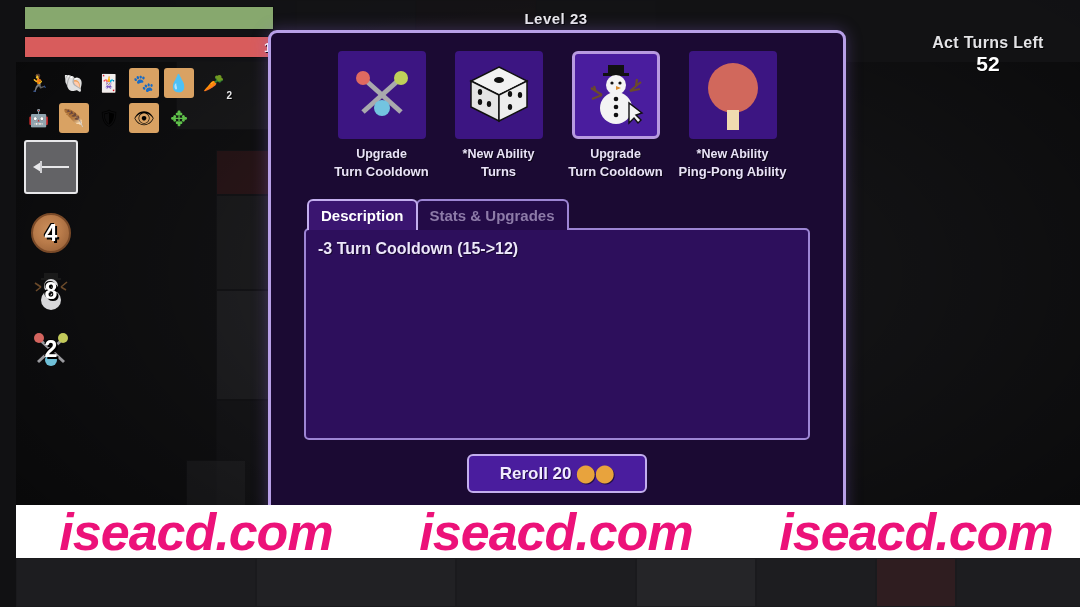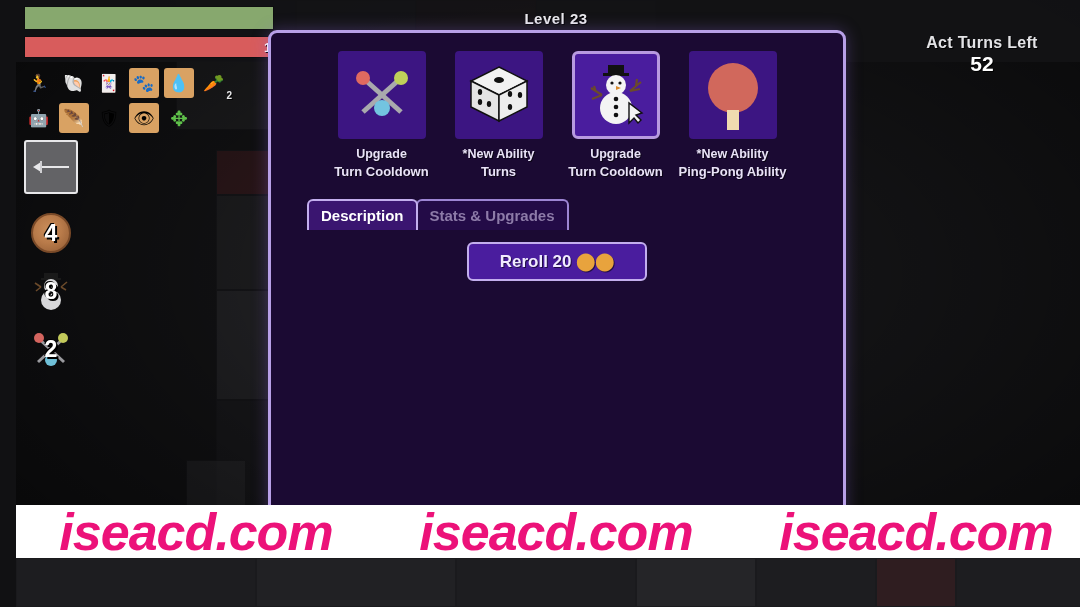--- a/index.html
+++ b/index.html
@@ -96,21 +96,21 @@
     right: 6px; top: 50%;
     transform: translateY(-50%);
     color: #fff;
     font-size: 13px;
     font-weight: bold;
     text-shadow: 1px 1px 0 #000;
   }
 
   .act-turns {
     position: absolute;
-    right: 24px; top: 34px;
+    right: 18px; top: 34px;
     text-align: center;
     width: 180px;
   }
   .act-turns-label {
     color: #e3e3e6;
     font-size: 16px;
     font-weight: bold;
     letter-spacing: .3px;
     text-shadow: 1px 1px 0 #000;
   }
@@ -555,20 +555,23 @@
         <div class="reward-label2">Ping-Pong Ability</div>
       </div>
 
     </div>
 
     <div class="tabs">
       <div class="tab active">Description</div>
       <div class="tab inactive">Stats &amp; Upgrades</div>
     </div>
 
+    <div class="desc-box">
+      <div class="desc-text">-3 Turn Cooldown (15-&gt;12)</div>
+    </div>
 
     <div class="reroll-wrap">
       <div class="reroll-btn">
         <span>Reroll 20</span>
         <span class="coin">⬤⬤</span>
       </div>
     </div>
 
   </div>
 

